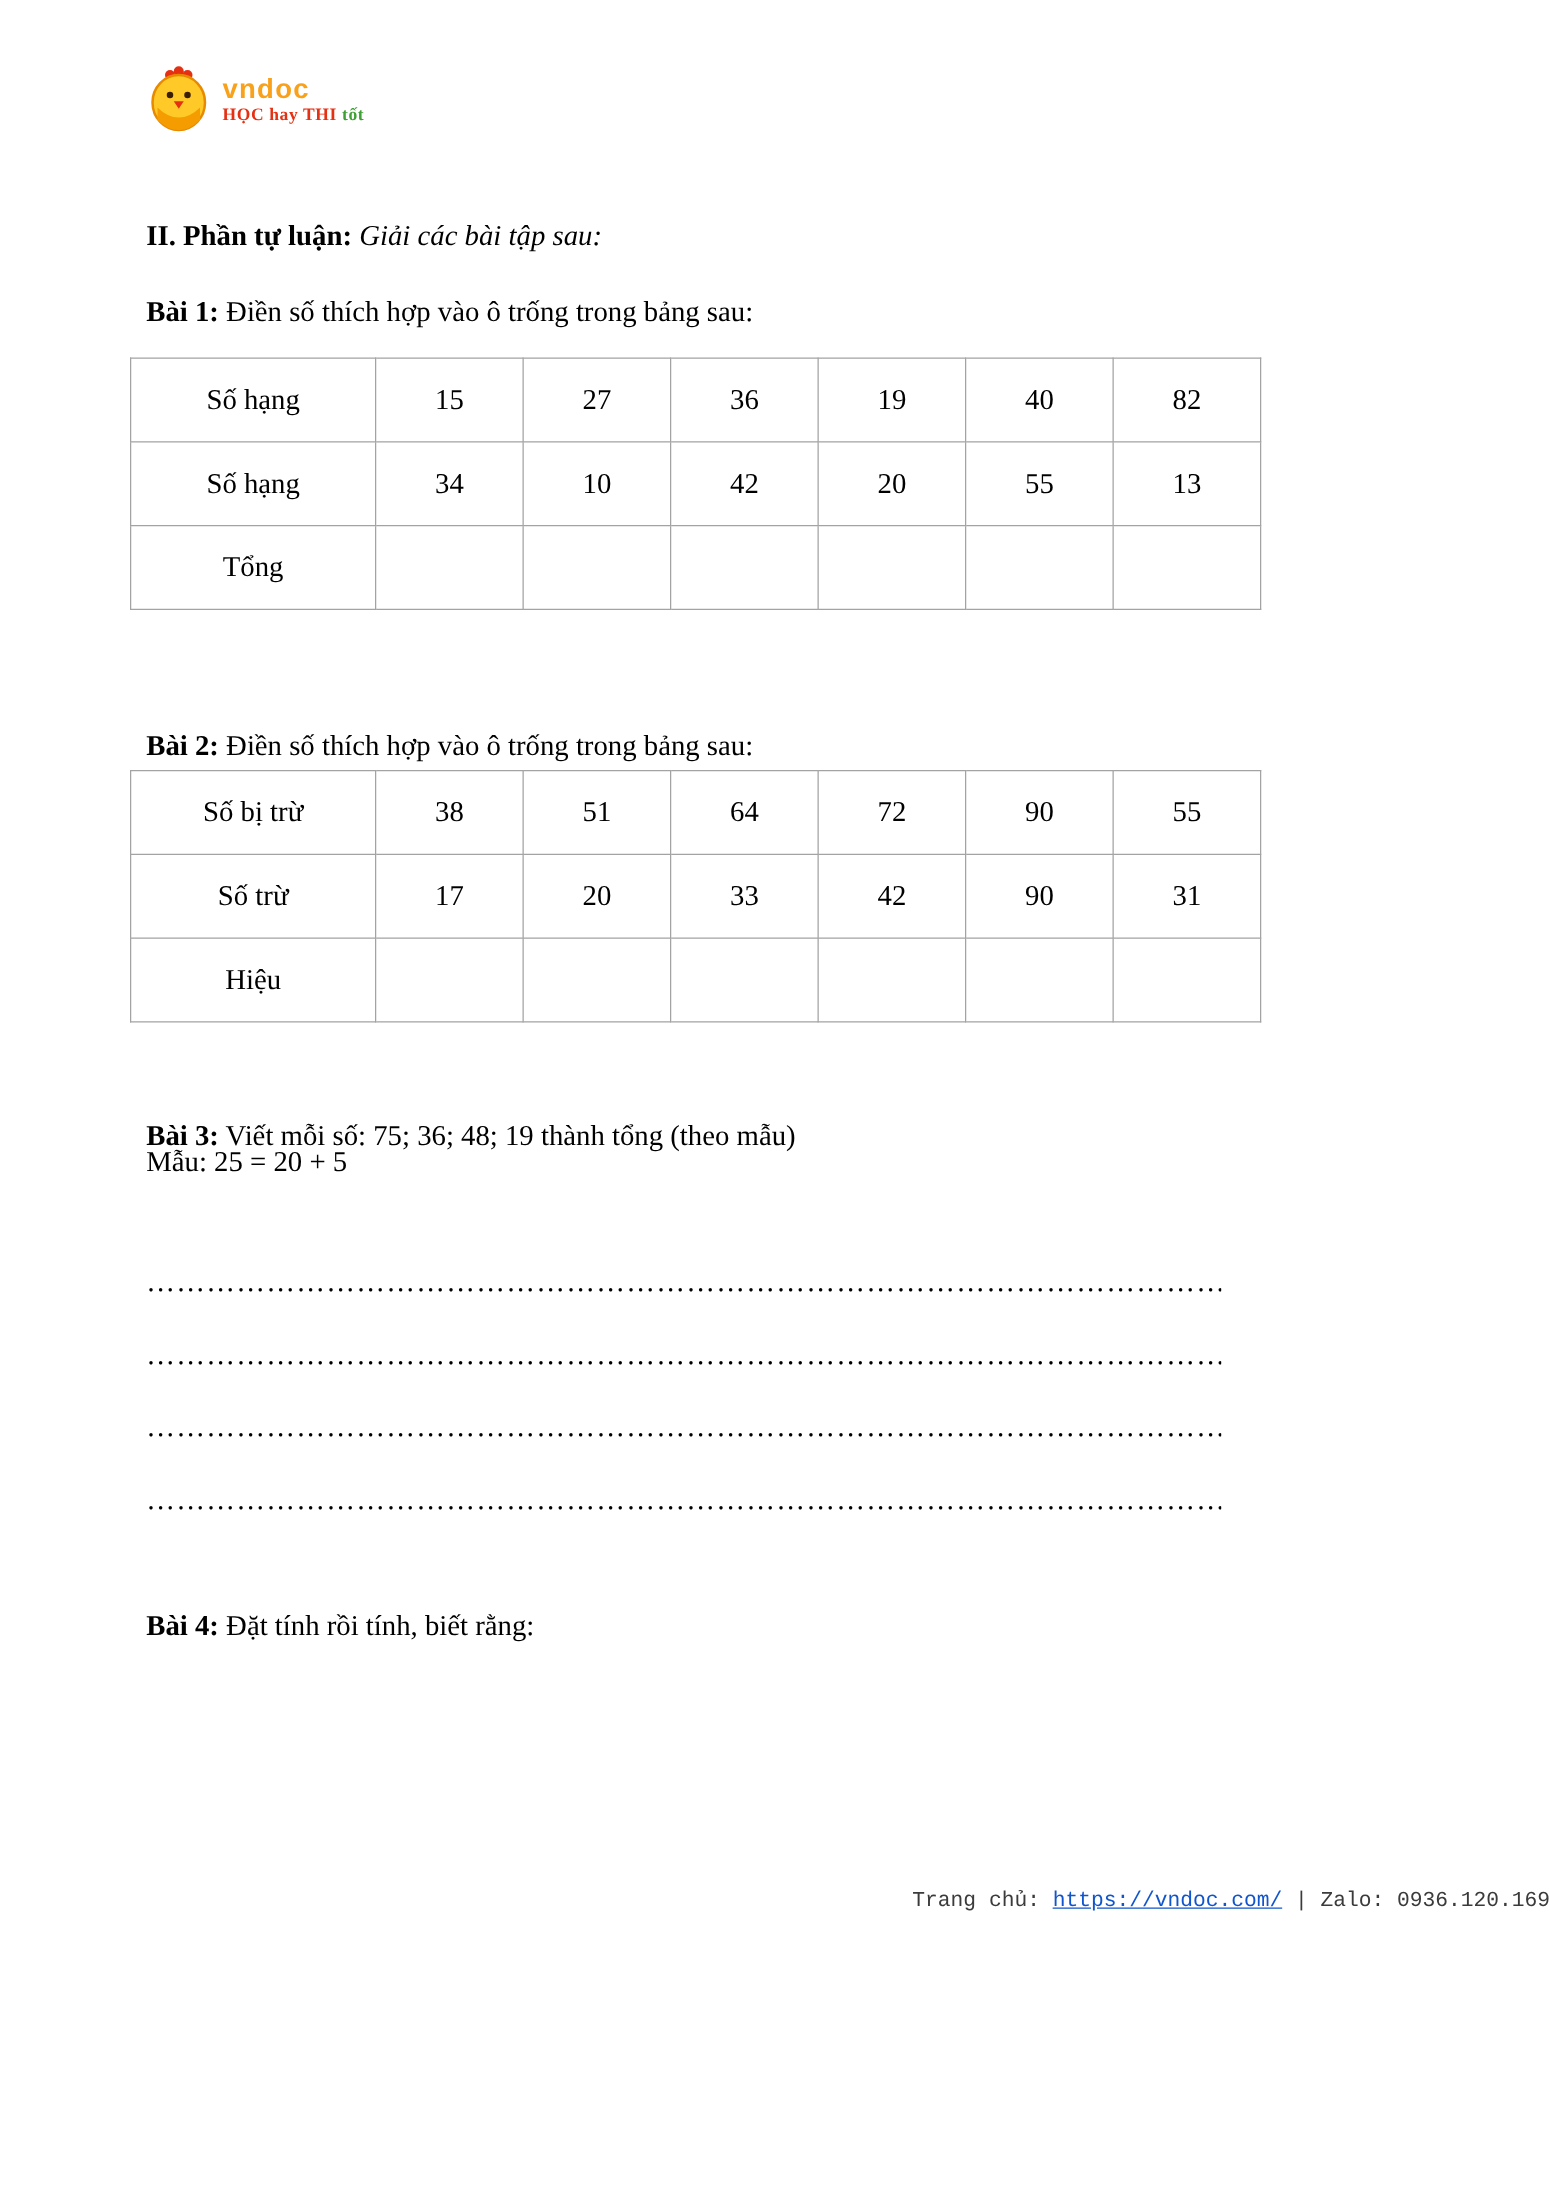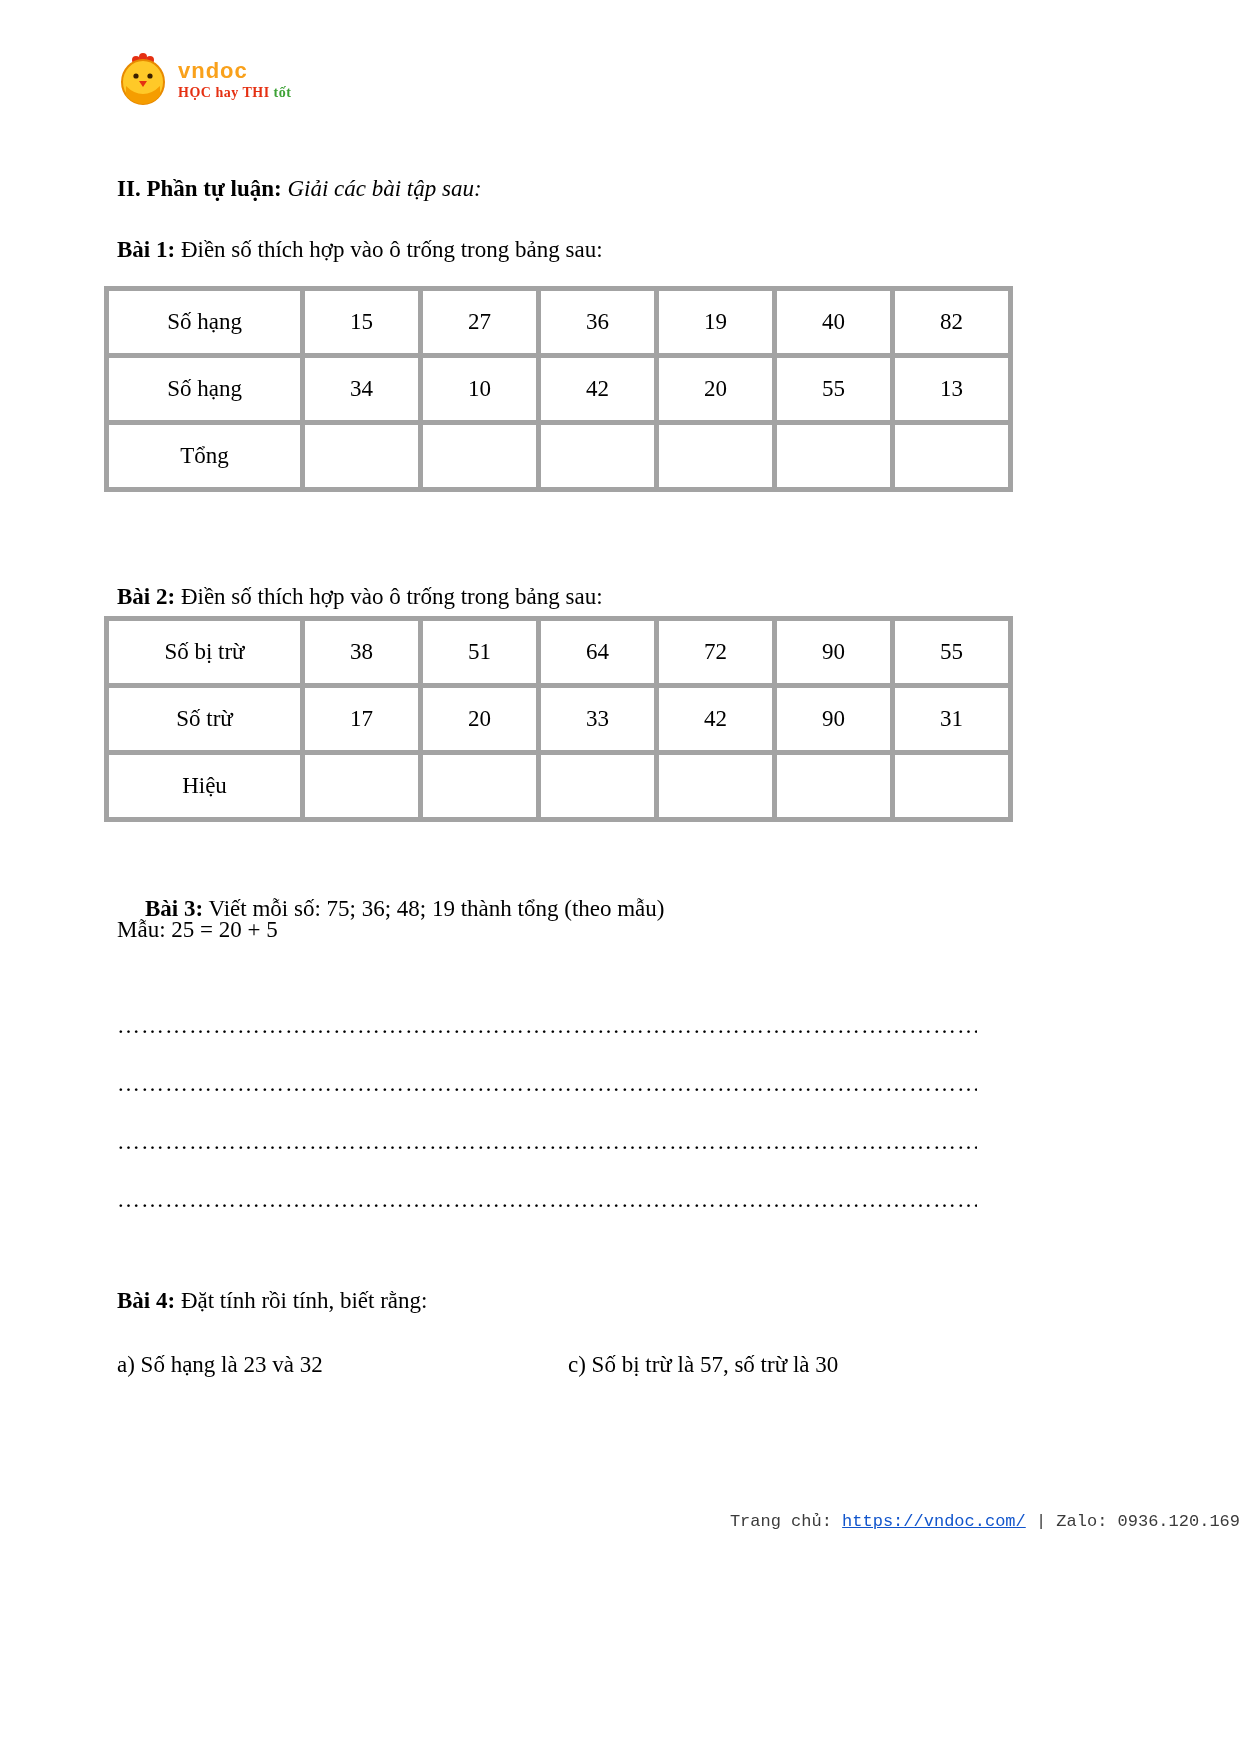--- a/index.html
+++ b/index.html
@@ -39,36 +39,36 @@
   
   .heading { position: absolute; left: 117px; top: 176px; font-size: 24px; }
   .heading .bold { font-weight: bold; }
   .heading .italic { font-style: italic; }
 
   .para { font-size: 23px; }
   .para .bold { font-weight: bold; }
 
   .bai1-title { position: absolute; left: 117px; top: 237px; }
   .bai2-title { position: absolute; left: 117px; top: 584px; }
-  .bai3-title { position: absolute; left: 117px; top: 896px; margin-left: 28px; }
+  .bai3-title { position: absolute; left: 117px; top: 896px; }
   .mau-line   { position: absolute; left: 117px; top: 917px; }
   .bai4-title { position: absolute; left: 117px; top: 1288px; }
 
   
   table.grid {
     position: absolute;
     left: 104px;
     border-collapse: collapse;
     table-layout: fixed;
     width: 904px;
   }
   .table1 { top: 286px; }
   .table2 { top: 616px; }
   table.grid td {
-    border: 5px solid #a3a3a3;
+    border: 1px solid #a3a3a3;
     height: 67px;
     text-align: center;
     vertical-align: middle;
     font-size: 23px;
     padding: 0;
   }
 
   
   .dots-block { position: absolute; left: 117px; top: 997px; width: 860px; }
   .dots {
@@ -214,20 +214,16 @@
 
   <div class="dots-block">
     <div class="dots">……………………………………………………………………………………………………………………</div>
     <div class="dots">……………………………………………………………………………………………………………………</div>
     <div class="dots">……………………………………………………………………………………………………………………</div>
     <div class="dots">……………………………………………………………………………………………………………………</div>
   </div>
 
   <div class="bai4-title para"><span class="bold">Bài 4:</span><span> Đặt tính rồi tính, biết rằng:</span></div>
 
-  <div class="bai4-row">
-    <span class="bai4-a">a) Số hạng là 23 và 32</span>
-    <span class="bai4-c">c) Số bị trừ là 57, số trừ là 30</span>
-  </div>
 
   <div class="footer"><span>Trang chủ: </span><a>https://vndoc.com/</a><span> | Zalo: 0936.120.169</span></div>
 
 </div>
 
 </body></html>

